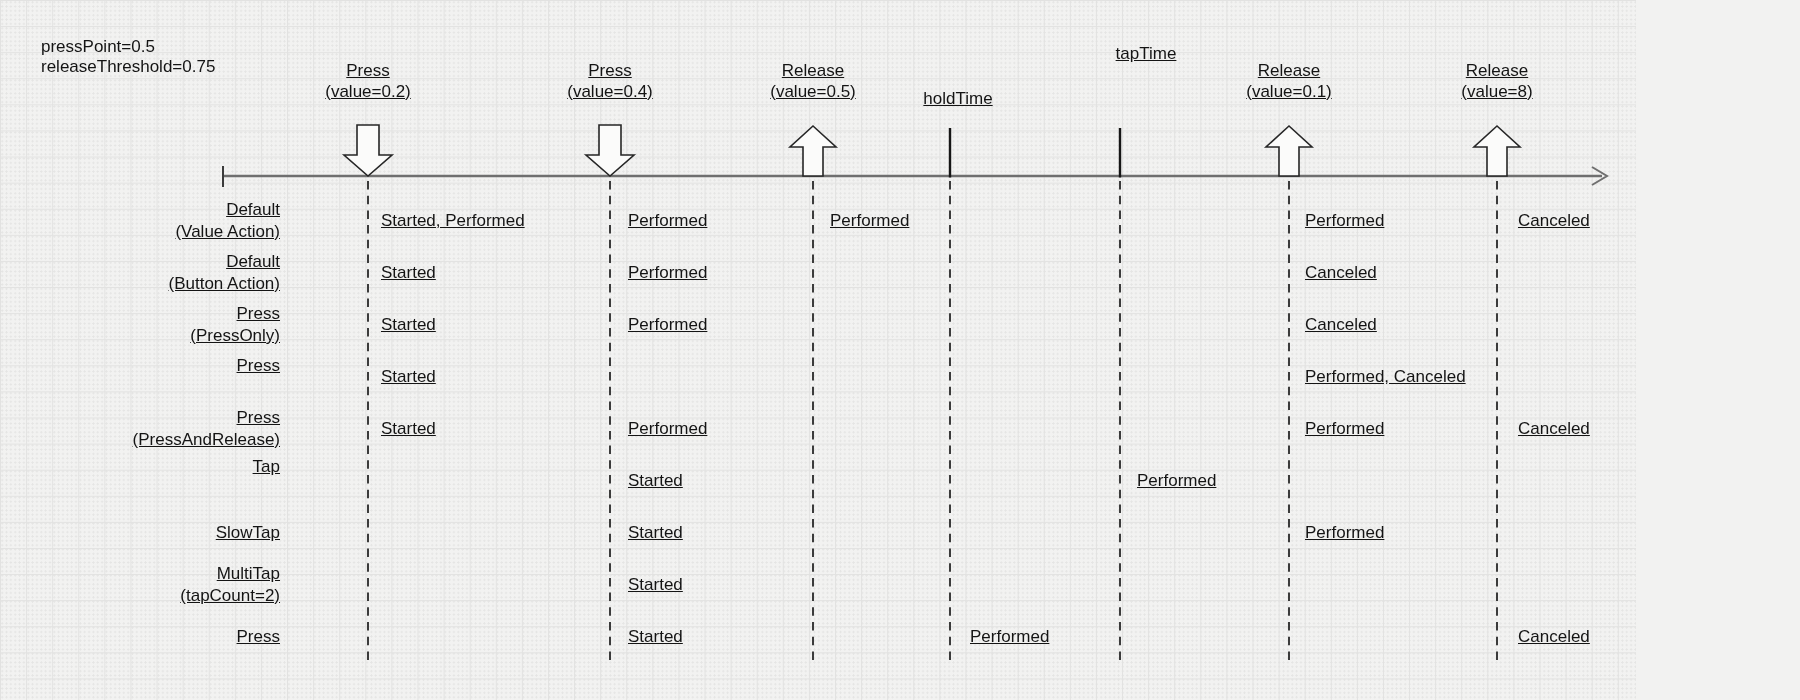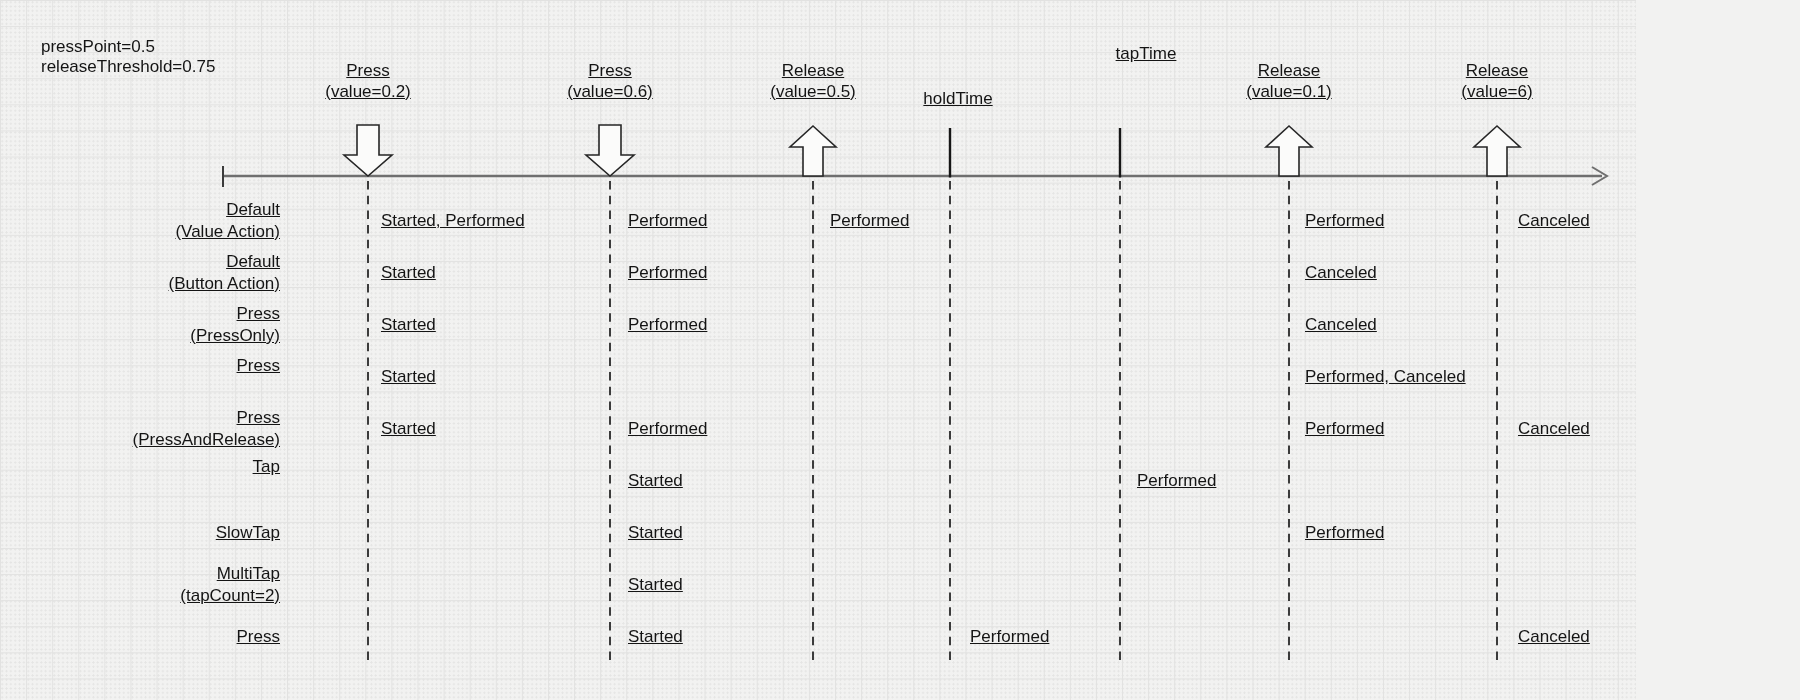--- a/index.html
+++ b/index.html
@@ -95,39 +95,39 @@
 
   <div class="time-label">Time</div>
 
   <div id="labels-layer">
       <div class="lbl col-label" style="left: 368px; top: 59.5px;">
         <div>Press</div>
         <div>(value=0.2)</div>
       </div>
       <div class="lbl col-label" style="left: 610px; top: 59.5px;">
         <div>Press</div>
-        <div>(value=0.6)</div>
+        <div>(value=0.4)</div>
       </div>
       <div class="lbl col-label" style="left: 813px; top: 59.5px;">
         <div>Release</div>
         <div>(value=0.5)</div>
       </div>
       <div class="lbl col-label" style="left: 958px; top: 87.5px;">
         <div>holdTime</div>
       </div>
       <div class="lbl col-label" style="left: 1128px; top: 43px; padding-left: 36px;">
         <div>tapTime</div>
       </div>
       <div class="lbl col-label" style="left: 1289px; top: 59.5px;">
         <div>Release</div>
         <div>(value=0.1)</div>
       </div>
       <div class="lbl col-label" style="left: 1497px; top: 59.5px;">
         <div>Release</div>
-        <div>(value=6)</div>
+        <div>(value=8)</div>
       </div>
       <div class="lbl row-label" style="left: 20px; top: 199px;">
         <div>Default</div>
         <div>(Value Action)</div>
       </div>
       <div class="lbl event-label" style="left: 381px; top: 210px;">
         <div>Started, Performed</div>
       </div>
       <div class="lbl event-label" style="left: 628px; top: 210px;">
         <div>Performed</div>

